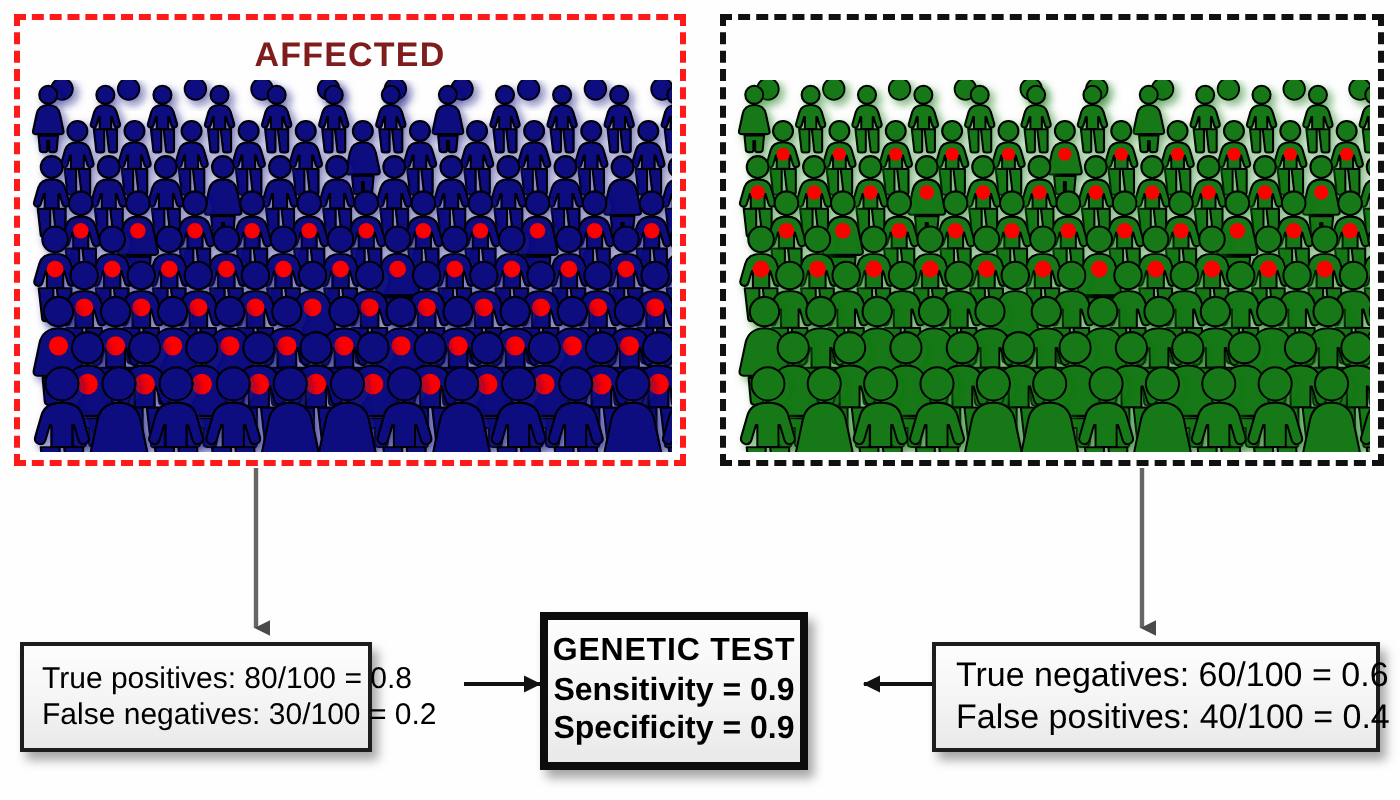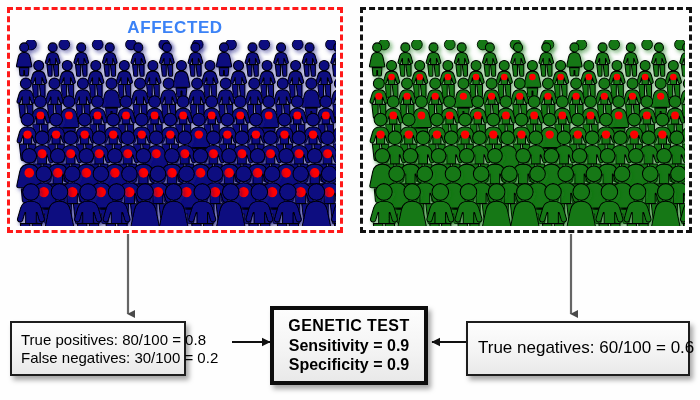--- a/index.html
+++ b/index.html
@@ -45,21 +45,21 @@
   }
   .panel-title {
     position: absolute;
     top: 8px;
     left: 0;
     width: 100%;
     text-align: center;
     font-size: 17px;
     font-weight: bold;
     letter-spacing: 0.6px;
-    color: #3b82f6;
+    color: #7f1d1d;
     font-family: "Liberation Sans", sans-serif;
   }
 
   
   .crowd-clip {
     position: absolute;
     left: 4px;
     top: 30px;
     right: 4px;
     bottom: 4px;
@@ -108,21 +108,21 @@
     height: 55px;
     border: 2px solid #1d1d1d;
     align-items: flex-start;
     padding-left: 10px;
   }
   #box-right .line { font-size: 17px; }
 
   #box-center {
     left: 270px;
     top: 306px;
-    width: 158px;
+    width: 134px;
     height: 79px;
     border: 4px solid #0d0d0d;
     align-items: center;
   }
   #box-center .title-line {
     font-size: 16px;
     font-weight: bold;
     letter-spacing: 0.4px;
     line-height: 1.2;
   }
@@ -1015,15 +1015,16 @@
   </div>
 
   <div class="resultbox" id="box-center">
     <div class="title-line">GENETIC TEST</div>
     <div class="stat-line">Sensitivity = 0.9</div>
     <div class="stat-line">Specificity = 0.9</div>
   </div>
 
   <div class="resultbox" id="box-right">
     <div class="line">True negatives: 60/100 = 0.6</div>
+    <div class="line">False positives: 40/100 = 0.4</div>
   </div>
 
 </div>
 
 </body></html>

